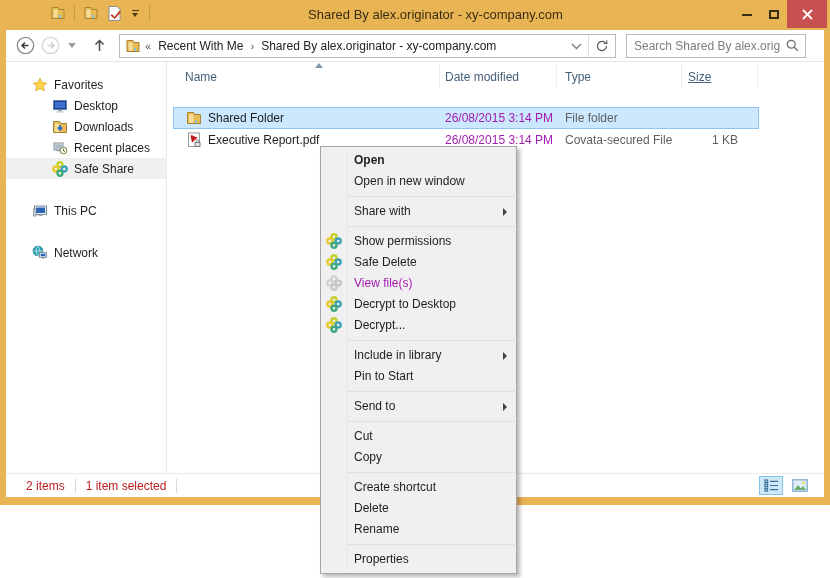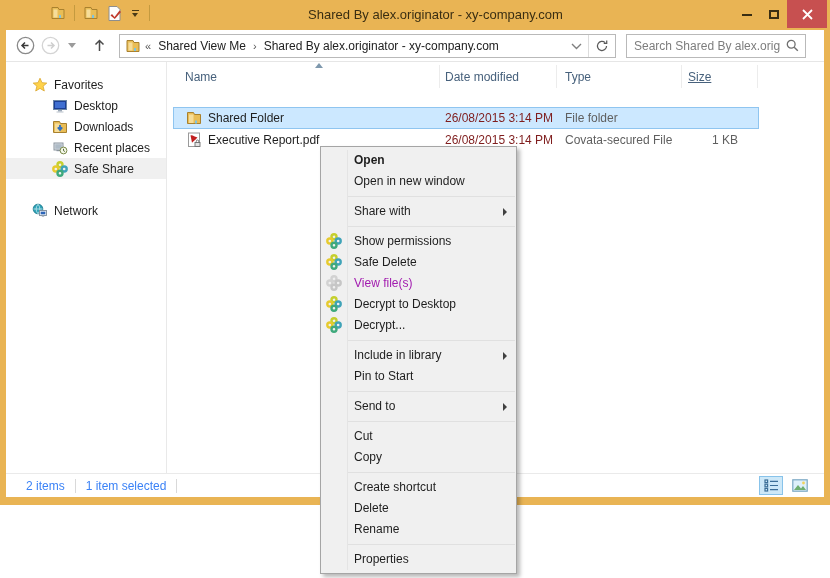--- a/index.html
+++ b/index.html
@@ -70,27 +70,27 @@
   .hcell.c1{width:117px;padding-left:5px;}
   .hcell.c2{width:125px;padding-left:8px;}
   .hcell.c3{width:76px;padding-left:6px;text-decoration:underline;}
   .sort-arrow{position:absolute;left:142px;top:-2px;width:0;height:0;border-left:4px solid transparent;border-right:4px solid transparent;border-bottom:5px solid #7e98ad;}
   .rows{margin-top:19px;margin-left:6px;}
   .frow{position:relative;height:22px;display:flex;align-items:center;width:586px;border:1px solid transparent;}
   .frow.selected{background:#cce8ff;border:1px solid #8fc5f0;}
   .fcell{white-space:nowrap;overflow:hidden;}
   .fc0{width:266px;display:flex;align-items:center;padding-left:12px;}
   .fc0 .icon{width:16px;height:16px;margin-right:6px;flex:none;display:flex;}
-  .fc1{width:117px;padding-left:5px;color:#7f1d1d;}
+  .fc1{width:117px;padding-left:5px;color:#a21caf;}
   .fc2{width:125px;padding-left:8px;color:#5f5f5f;}
   .fc3{width:66px;text-align:right;color:#5f5f5f;padding-right:10px;}
 
   
   .statusbar{position:relative;height:24px;border-top:1px solid #eaeaea;display:flex;align-items:center;}
-  .statusbar .txt{color:#3b82f6;}
+  .statusbar .txt{color:#b91c1c;}
   .st-items{margin-left:20px;}
   .st-div{width:1px;height:14px;background:#d9d9d9;margin:0 10px;}
   .view-btns{position:absolute;right:12px;top:2px;display:flex;gap:5px;}
   .vbtn{width:24px;height:19px;display:flex;align-items:center;justify-content:center;border:1px solid transparent;}
   .vbtn.active{background:#cde8f8;border:1px solid #88c3ea;}
 
   
   .context-menu{position:absolute;left:320px;top:146px;width:197px;background:#f0f0f0;border:1px solid #a5a5a5;box-shadow:3px 3px 4px rgba(0,0,0,0.28);padding:3px 0;z-index:50;}
   .context-menu::before{content:'';position:absolute;left:26px;top:3px;bottom:3px;width:1px;background:#e4e4e4;}
   .mitem{position:relative;height:21px;line-height:21px;padding-left:33px;white-space:nowrap;color:#1e1e1e;}
@@ -180,21 +180,21 @@
         <div class="addressbox">
           <span class="crumb-icon">
             <svg width="16" height="16" viewBox="0 0 16 16">
                 <path d="M2 2.5h6l1 2h5v9H2z" fill="#e9bd56" stroke="#a9812e" stroke-width="1"></path>
                 <path d="M3.5 4.5h4v8h-4z" fill="#f6dd9a"></path>
                 <rect x="9" y="10" width="2" height="3" fill="#7ec3e0"></rect>
               </svg>
           </span>
           <div class="crumbs" id="crumbs">
               <span class="crumb-sep">«</span>
-              <span>Shared View Me</span>
+              <span>Recent With Me</span>
               <span class="crumb-sep">›</span>
               <span>Shared By alex.originator - xy-company.com</span>
             </div>
           <span class="addr-chevron">
             <svg width="11" height="7" viewBox="0 0 11 7">
                 <path d="M1 1l4.5 4.5L10 1" fill="none" stroke="#7f7f7f" stroke-width="1.4"></path>
               </svg>
           </span>
           <span class="addr-divider"></span>
           <span class="addr-refresh">
@@ -264,20 +264,31 @@
                 <svg width="16" height="16" viewBox="0 0 16 16">
                   <g fill="none" stroke-width="2.4">
                     <circle cx="8" cy="3.8" r="2.5" stroke="#c5cf2d"></circle>
                     <circle cx="3.8" cy="8" r="2.5" stroke="#e6ca2e"></circle>
                     <circle cx="12.2" cy="8" r="2.5" stroke="#3fa3b8"></circle>
                     <circle cx="8" cy="12.2" r="2.5" stroke="#3fa97c"></circle>
                   </g>
                 </svg>
               </span>
               <span class="lbl">Safe Share</span>
+            </div>
+            <div class="side-item lvl0 gap">
+              <span class="icon">
+                <svg width="16" height="16" viewBox="0 0 16 16">
+                  <rect x="2.5" y="3" width="12" height="8.5" fill="#e8eef4" stroke="#7d8c9a" stroke-width="1"></rect>
+                  <rect x="4" y="4.5" width="9" height="5.5" fill="#2c65b8"></rect>
+                  <rect x="6.5" y="11.5" width="4" height="1.5" fill="#9aa7b5"></rect>
+                  <rect x="1.5" y="6" width="2.5" height="7" fill="#cfd6dd" stroke="#7d8c9a" stroke-width="0.8"></rect>
+                </svg>
+              </span>
+              <span class="lbl">This PC</span>
             </div>
             <div class="side-item lvl0 gap">
               <span class="icon">
                 <svg width="16" height="16" viewBox="0 0 16 16">
                   <circle cx="6" cy="6" r="4.8" fill="#2fa3b8" stroke="#1d7a8c" stroke-width="0.9"></circle>
                   <path d="M1.5 6h9M6 1.2a7.8 7.8 0 0 1 0 9.6M6 1.2a7.8 7.8 0 0 0 0 9.6" fill="none" stroke="#bfe6ec" stroke-width="0.8"></path>
                   <rect x="7.5" y="7.5" width="7" height="5" fill="#e8eef4" stroke="#7d8c9a" stroke-width="0.9"></rect>
                   <rect x="8.7" y="8.7" width="4.6" height="2.6" fill="#2c65b8"></rect>
                   <rect x="9.8" y="12.5" width="2.4" height="1.2" fill="#9aa7b5"></rect>
                 </svg>

